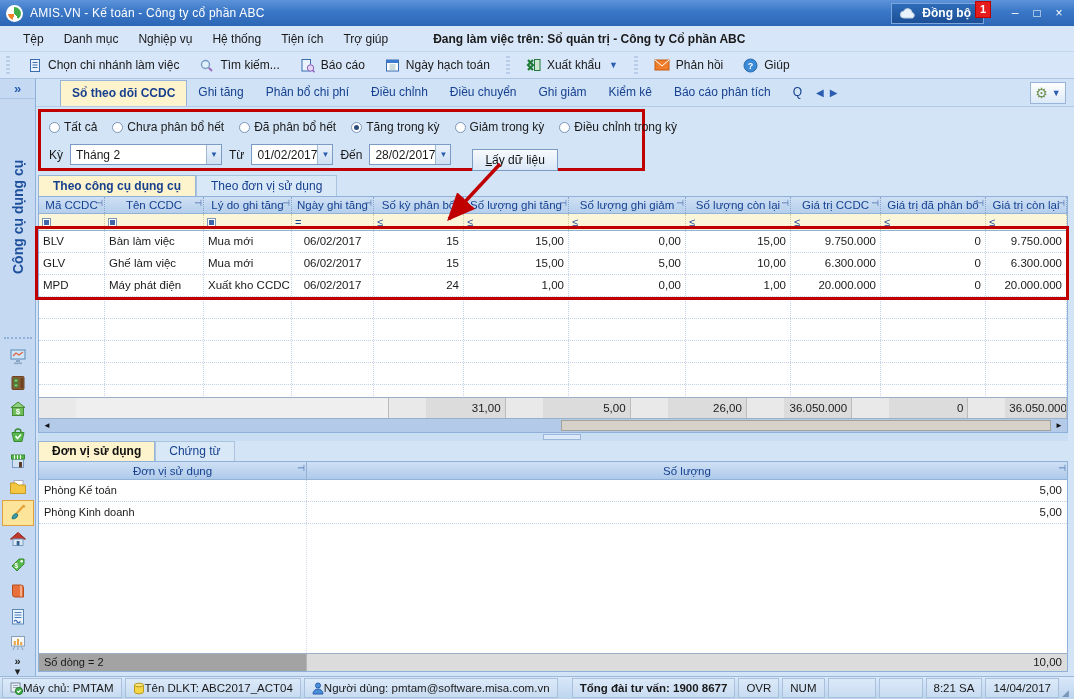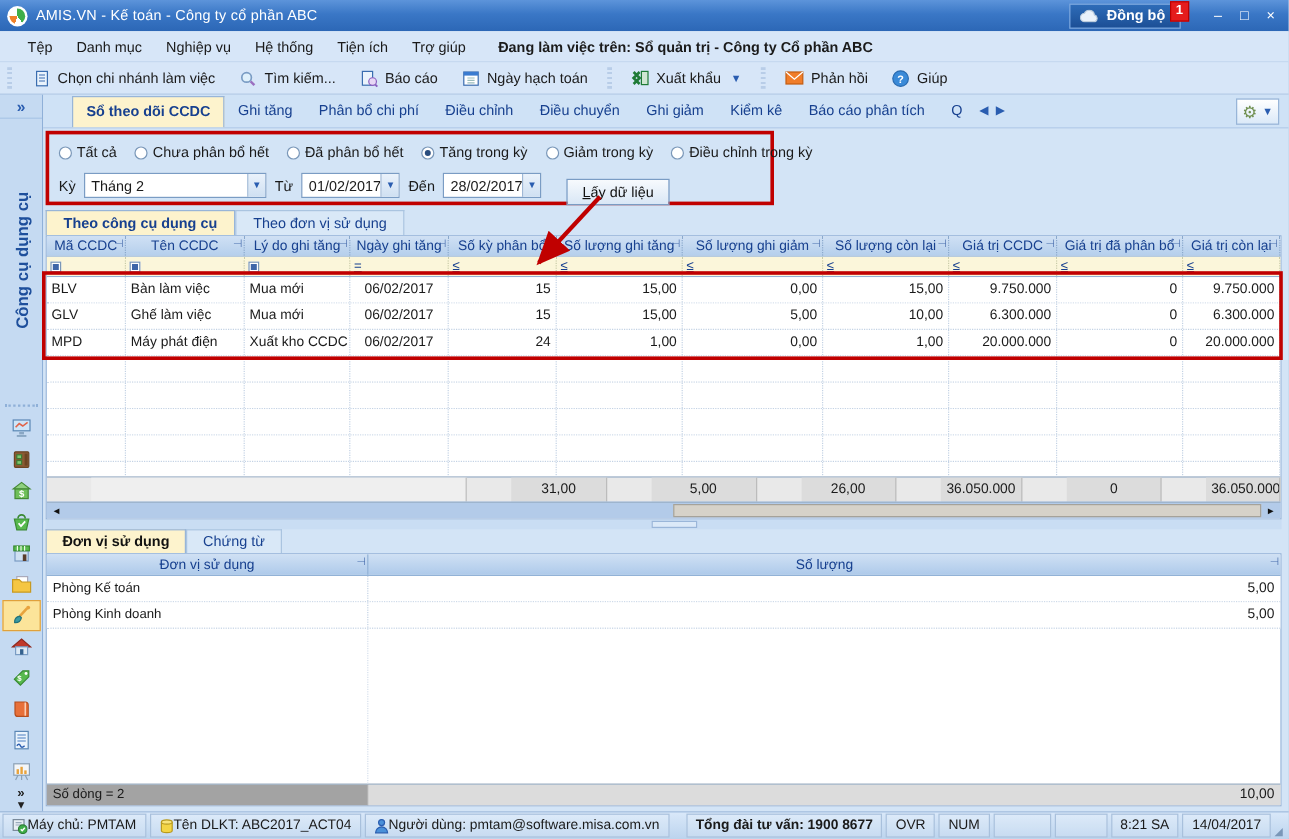--- a/index.html
+++ b/index.html
@@ -18,21 +18,21 @@
   .sync-btn{position:relative;height:21px;padding:0 12px 0 8px;display:flex;align-items:center;gap:6px;
     background:linear-gradient(#2e6cb8,#1c4f96);border:1px solid #7aa6dc;color:#fff;font-weight:bold;cursor:pointer;}
   .sync-badge{position:absolute;top:-3px;right:-8px;background:#e51c1c;color:#fff;font-size:11px;font-weight:bold;
     padding:0 4px;line-height:15px;border:1px solid #b00;}
   .winctl{display:flex;gap:4px;margin-left:22px;}
   .winctl span{width:18px;text-align:center;font-size:12px;color:#fff;cursor:pointer;line-height:18px;}
   
   .menubar{height:26px;flex:0 0 26px;background:#d7e6f8;display:flex;align-items:center;gap:2px;
     padding:0 8px 0 14px;border-bottom:1px solid #c2d6ee;}
   .menu-item{padding:3px 9px;cursor:pointer;}
-  .working-on{font-weight:bold;margin-left:16px;}
+  .working-on{font-weight:bold;margin-left:34px;}
   
   .toolbar{height:27px;flex:0 0 27px;background:#d7e6f8;display:flex;align-items:center;gap:4px;
     padding:0 6px;border-bottom:1px solid #aac4e2;}
   .grip{width:4px;height:18px;background:repeating-linear-gradient(#b8cde8 0 2px,transparent 2px 4px);margin-right:6px;}
   .tool-item{display:flex;align-items:center;gap:6px;padding:2px 8px;cursor:pointer;white-space:nowrap;}
   .tool-sep{width:4px;height:18px;background:repeating-linear-gradient(#b8cde8 0 2px,transparent 2px 4px);margin:0 4px;}
   .dd-arrow{color:#2a5db0;font-size:9px;margin-left:2px;}
   
   .body{flex:1;display:flex;min-height:0;}
   .sidebar{flex:0 0 36px;width:36px;background:#c5daf2;border-right:1px solid #8fb0d8;
@@ -86,21 +86,21 @@
   .fbox{width:9px;height:9px;border:1px solid #7a97b8;background:#fff;position:relative;}
   .fbox::after{content:"";position:absolute;left:1px;top:1px;width:5px;height:5px;background:#3f66a8;}
   .fop{color:#17408f;text-decoration:underline;font-size:11px;}
   .drow{display:flex;height:22px;background:#fff;border-bottom:1px dotted #c3d2e4;cursor:pointer;}
   .dcell{padding:0 4px;line-height:21px;font-size:11.5px;border-right:1px dotted #c3d2e4;overflow:hidden;white-space:nowrap;}
   .al{text-align:left;} .ac{text-align:center;} .ar{text-align:right;}
   .c0{width:66px;} .c1{width:99px;} .c2{width:88px;} .c3{width:82px;} .c4{width:90px;}
   .c5{width:105px;} .c6{width:117px;} .c7{width:105px;} .c8{width:90px;} .c9{width:105px;} .c10{width:81px;}
   .filler{height:100px;overflow:hidden;}
   .srow{display:flex;height:21px;border-top:1px solid #9ab0c8;background:#e9e9e9;}
-  .scell{line-height:20px;font-size:11.5px;text-align:center;padding:0 4px;background:#dcdcdc;border-right:1px solid #bcbcbc;overflow:hidden;margin-left:37px;}
+  .scell{line-height:20px;font-size:11.5px;text-align:right;padding:0 4px;background:#dcdcdc;border-right:1px solid #bcbcbc;overflow:hidden;margin-left:37px;}
   .scell.lead{width:425px;background:#efefef;}
   .hscroll{display:flex;height:14px;background:#b3cbe9;border-top:1px solid #9ab0c8;position:relative;}
   .harrow{width:16px;text-align:center;font-size:8px;line-height:13px;color:#111;cursor:pointer;}
   .hthumb{position:absolute;left:522px;right:16px;top:1px;bottom:1px;background:#d6d2c9;border:1px solid #a5a29a;cursor:grab;}
   
   .splitter{position:absolute;left:2px;top:354px;width:1030px;height:8px;background:#c9ddf3;cursor:row-resize;}
   .splitter .handle{position:absolute;left:505px;top:1px;width:38px;height:6px;background:#dbe9f8;border:1px solid #9ab6d9;}
   
   .dtabs{position:absolute;left:2px;top:362px;height:20px;display:flex;}
   .dtab{padding:0 13px;height:20px;line-height:19px;color:#17408f;cursor:pointer;background:#d9e8f7;border:1px solid #aac4e0;border-bottom:none;}

